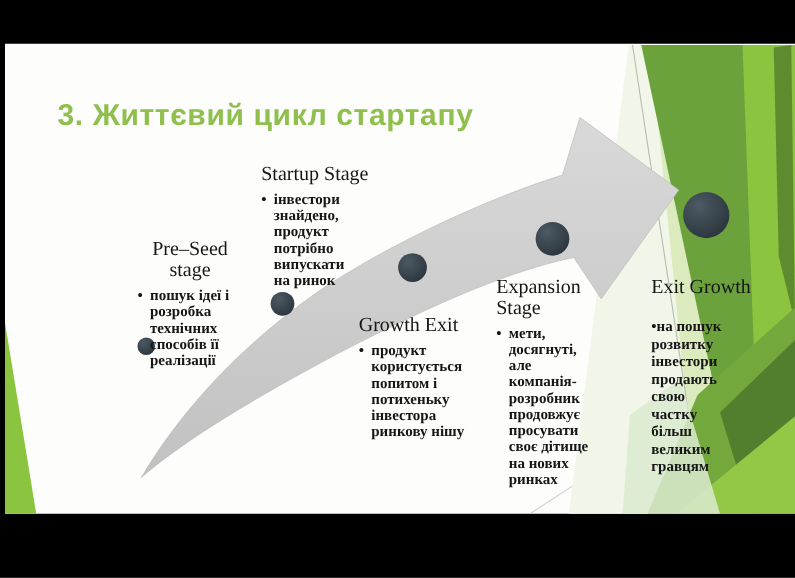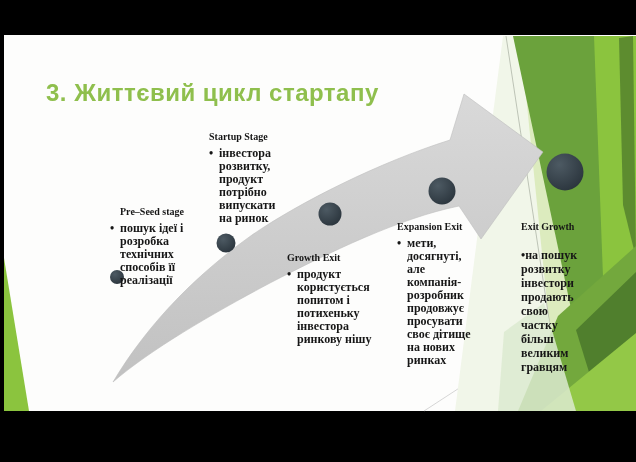--- a/index.html
+++ b/index.html
@@ -15,33 +15,33 @@
   .slide-title{
     position:absolute;left:46px;top:68px;width:420px;
     font-family:"Liberation Sans", sans-serif;
     font-weight:bold;
     font-size:24px;line-height:1.15;
     color:#8fbf4d;
     letter-spacing:0.5px;
   }
   .stage{position:absolute;color:#161616;}
   .stage-heading{
-    font-weight:bold;font-size:10px;line-height:1.05;
+    font-weight:normal;font-size:16px;line-height:1.05;
     margin-bottom:4px;
   }
   .hd-center{text-align:center;}
   .hd-nowrap{white-space:nowrap;}
   .stage-body{
     position:relative;
     font-weight:bold;font-size:12px;line-height:13px;
     padding-left:10px;
   }
   .stage-body .marker{position:absolute;left:0;top:0;}
   .stage-body.no-indent{padding-left:0;}
-  .s1{left:110px;top:181px;width:84px;margin-top:15px;}
+  .s1{left:110px;top:181px;width:84px;}
   .s2{left:209px;top:121px;width:78px;}
   .s3{left:287px;top:242px;width:88px;}
   .s4{left:397px;top:211px;width:78px;}
   .s5{left:521px;top:211px;width:66px;}
   .s5 .stage-body{margin-top:15px;line-height:14px;}
 </style>
 </head>
 <body>
 
 <div class="frame">
@@ -99,33 +99,33 @@
     <div class="stage s1">
       <div class="stage-heading hd-center">Pre–Seed stage</div>
       <div class="stage-body">
         <span class="marker">•</span><span>пошук ідеї і розробка технічних способів її реалізації</span>
       </div>
     </div>
 
     <div class="stage s2">
       <div class="stage-heading hd-nowrap">Startup Stage</div>
       <div class="stage-body">
-        <span class="marker">•</span><span>інвестора розвитку, продукт потрібно випускати на ринок</span>
+        <span class="marker">•</span><span>інвестори знайдено, продукт потрібно випускати на ринок</span>
       </div>
     </div>
 
     <div class="stage s3">
       <div class="stage-heading hd-nowrap">Growth Exit</div>
       <div class="stage-body">
         <span class="marker">•</span><span>продукт користується попитом і потихеньку інвестора ринкову нішу</span>
       </div>
     </div>
 
     <div class="stage s4">
-      <div class="stage-heading">Expansion Exit</div>
+      <div class="stage-heading">Expansion Stage</div>
       <div class="stage-body">
         <span class="marker">•</span><span>мети, досягнуті, але компанія-розробник продовжує просувати своє дітище на нових ринках</span>
       </div>
     </div>
 
     <div class="stage s5">
       <div class="stage-heading hd-nowrap">Exit Growth</div>
       <div class="stage-body no-indent">
         <span>•на пошук розвитку інвестори продають свою частку більш великим гравцям</span>
       </div>

